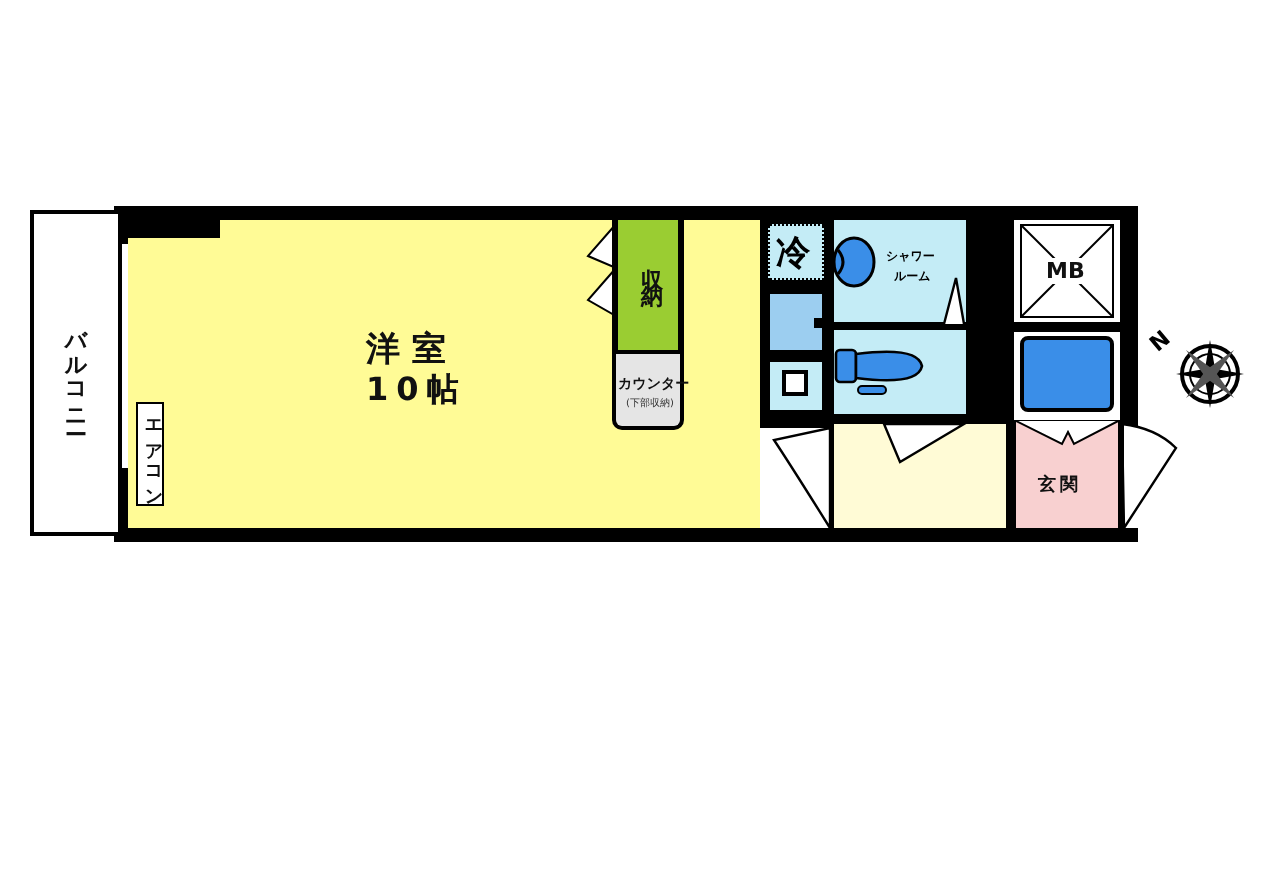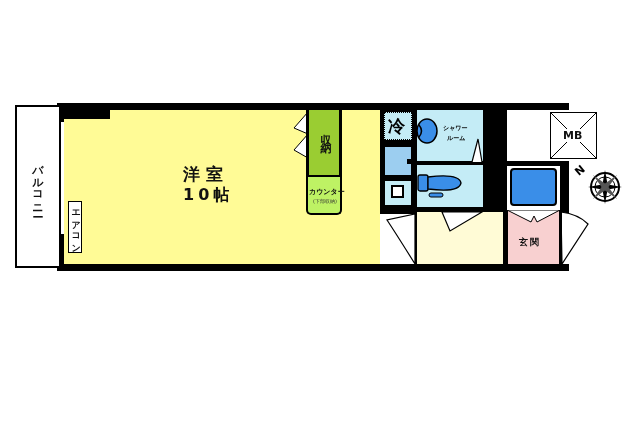--- a/index.html
+++ b/index.html
@@ -35,21 +35,21 @@
 
 <svg class="abs" style="left:290px;top:110px;" width="20" height="50" viewBox="0 0 20 50">
   <polygon points="18,2 4,18 18,24" fill="#fff" stroke="#000" stroke-width="1"></polygon>
   <polygon points="18,24 4,40 18,48" fill="#fff" stroke="#000" stroke-width="1"></polygon>
 </svg>
 
 <div class="abs wall" style="left:306px;top:110px;width:36px;height:68px;"></div>
 <div class="abs" style="left:309px;top:110px;width:30px;height:65px;background:#9acd32;"></div>
 <div class="abs lbl vtext" style="left:317px;top:125px;font-size:11px;letter-spacing:8px;">収納</div>
 
-<div class="abs" style="left:306px;top:177px;width:36px;height:38px;background:#bef264;border:2.5px solid #000;border-top:none;border-radius:0 0 5px 5px;">
+<div class="abs" style="left:306px;top:177px;width:36px;height:38px;background:#e5e5e5;border:2.5px solid #000;border-top:none;border-radius:0 0 5px 5px;">
   <div class="abs lbl" style="left:1px;top:10px;font-size:7px;white-space:nowrap;">カウンター</div>
   <div class="abs" style="left:5px;top:21px;font-size:5px;white-space:nowrap;color:#333;">(下部収納)</div>
 </div>
 
 <div class="abs wall" style="left:380px;top:110px;width:37px;height:104px;"></div>
 <div class="abs" style="left:384px;top:112px;width:28px;height:28px;background:#c4ecf6;border:1.5px dotted #000;">
   <div class="abs lbl" style="left:3px;top:2px;font-size:17px;color:#000;">冷</div>
 </div>
 <div class="abs" style="left:384px;top:146px;width:28px;height:30px;background:#9ccef0;border:1.5px solid #000;">
   <div class="abs" style="left:22px;top:12px;width:4px;height:5px;background:#000;"></div>
@@ -82,21 +82,21 @@
 <div class="abs" style="left:415px;top:212px;width:88px;height:52px;background:#fffbd6;border-left:2px solid #000;"></div>
 <svg class="abs" style="left:440px;top:211px;" width="44" height="22" viewBox="0 0 44 22">
   <path d="M2,1 L42,1 L10,20 Z" fill="#fff" stroke="#000" stroke-width="1.2"></path>
 </svg>
 <svg class="abs" style="left:385px;top:212px;" width="32" height="54" viewBox="0 0 32 54">
   <path d="M30,2 L30,52 Q10,20 2,8 Z" fill="#fff" stroke="#000" stroke-width="1.2"></path>
 </svg>
 
 <div class="abs wall" style="left:503px;top:110px;width:4px;height:154px;"></div>
 
-<div class="abs" style="left:507px;top:110px;width:53px;height:51px;background:#fff;margin-left:40px;">
+<div class="abs" style="left:507px;top:110px;width:53px;height:51px;background:#fff;">
   <svg class="abs" style="left:3px;top:2px;" width="47" height="47" viewBox="0 0 47 47">
     <rect x="0.5" y="0.5" width="46" height="46" fill="none" stroke="#000" stroke-width="1"></rect>
     <line x1="0" y1="0" x2="47" y2="47" stroke="#000"></line>
       <line x1="47" y1="0" x2="0" y2="47" stroke="#000"></line>
   </svg>
   <div class="abs lbl" style="left:15px;top:19px;font-size:11px;background:#fff;padding:0 1px;">MB</div>
 </div>
 <div class="abs wall" style="left:507px;top:161px;width:53px;height:5px;"></div>
 
 <div class="abs" style="left:507px;top:166px;width:53px;height:44px;background:#fff;">

